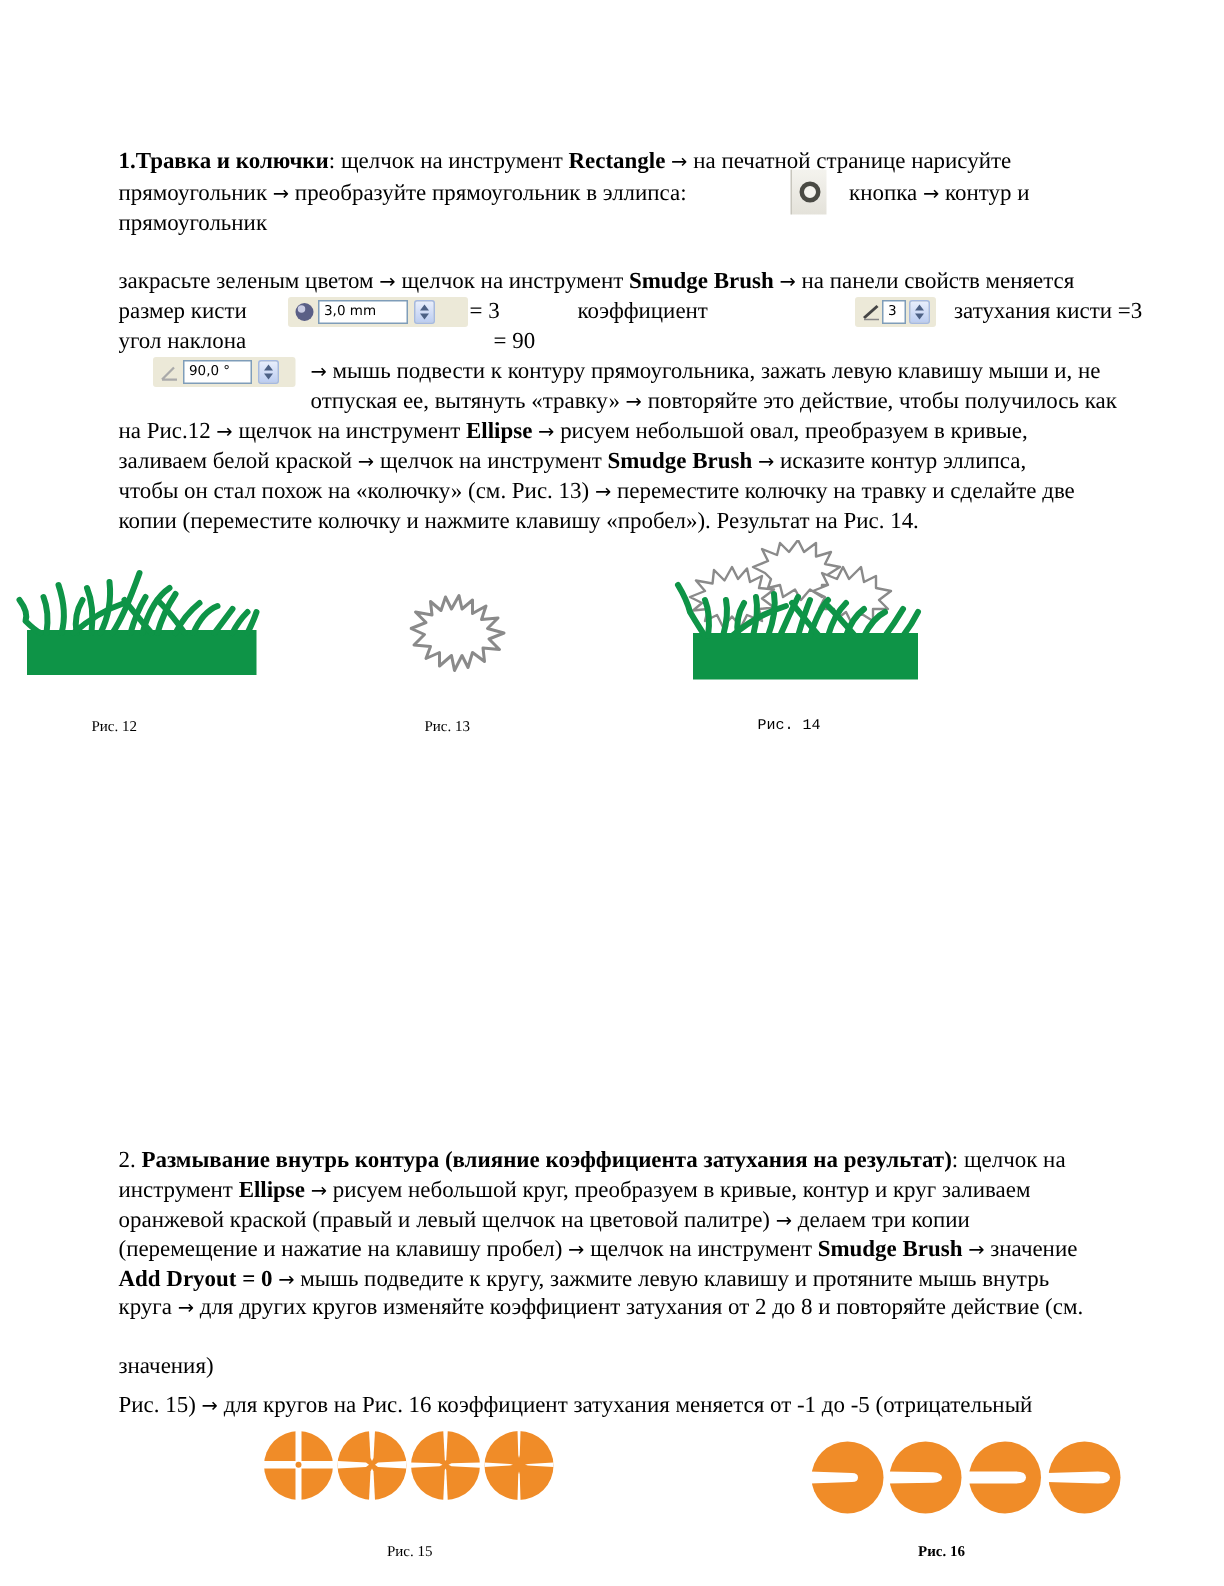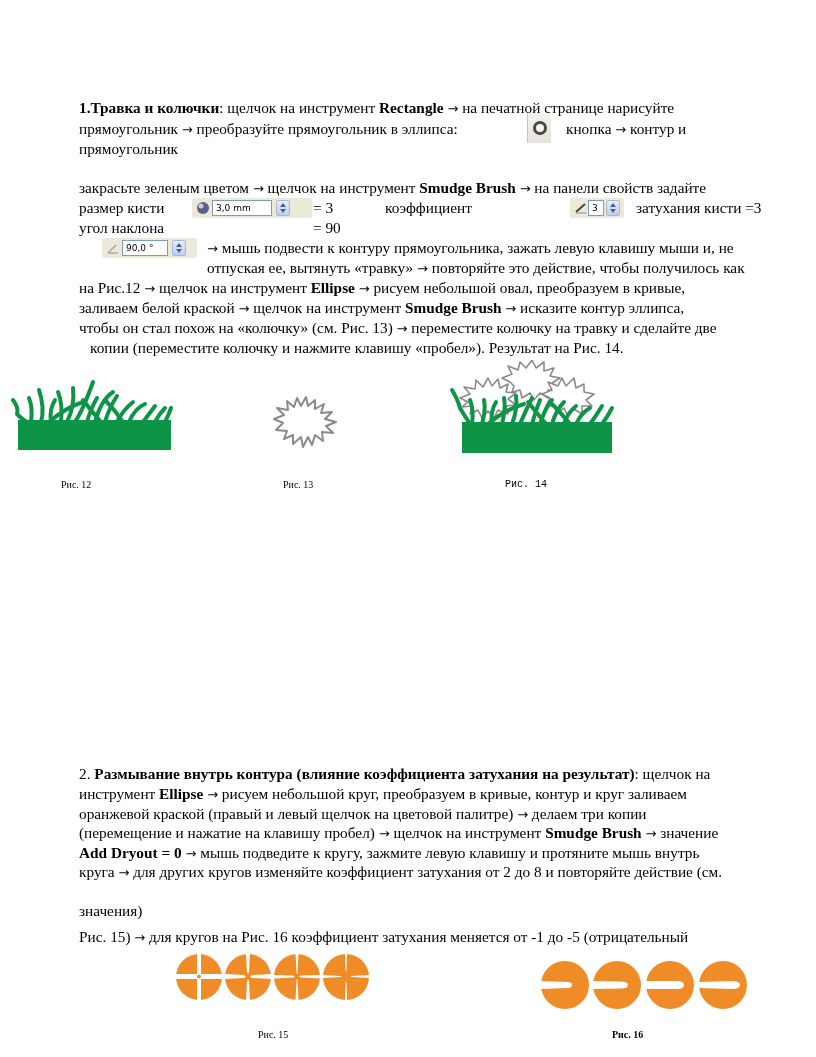--- a/index.html
+++ b/index.html
@@ -52,21 +52,21 @@
 </div>
 <div class="tb-icon-btn" style="left:527px; top:113px;">
   <span class="ring"></span>
 </div>
 <div class="abs" style="left:566px; top:119px;">
   <span>кнопка </span><span class="arrow">→</span><span> контур и</span>
 </div>
 <div class="abs" style="left:79px; top:139px;">прямоугольник</div>
 
 <div class="abs" style="left:79px; top:178px;">
-  <span>закрасьте зеленым цветом </span><span class="arrow">→</span><span> щелчок на инструмент </span><b>Smudge Brush</b> <span class="arrow">→</span><span> на панели свойств задайте</span>
+  <span>закрасьте зеленым цветом </span><span class="arrow">→</span><span> щелчок на инструмент </span><b>Smudge Brush</b> <span class="arrow">→</span><span> на панели свойств меняется</span>
 </div>
 
 <div class="abs" style="left:79px; top:198px;">размер кисти</div>
 <div class="spin" style="left:192px; top:198px; width:120px;">
   <svg class="ico" viewBox="0 0 14 14">
     <circle cx="7" cy="7" r="6" fill="#5a5f86"></circle>
       <circle cx="5" cy="5" r="2.5" fill="#c8cbe3"></circle>
   </svg>
   <div class="fld" style="left:20px; width:60px;">3,0 mm</div>
   <div class="btns" style="left:84px;"></div>
@@ -77,21 +77,21 @@
   <svg class="ico" viewBox="0 0 14 14">
     <path d="M2 11 L11 3" stroke="#444" stroke-width="2"></path>
       <path d="M2 12 L12 12" stroke="#888" stroke-width="1"></path>
   </svg>
   <div class="fld" style="left:18px; width:16px;">3</div>
   <div class="btns" style="left:36px;"></div>
 </div>
 <div class="abs" style="left:636px; top:198px;">затухания кисти =3</div>
 
 <div class="abs" style="left:79px; top:218px;">угол  наклона</div>
-<div class="abs" style="left:313px; top:218px;">= 90</div>
+<div class="abs" style="left:329px; top:218px;">= 90</div>
 
 <div class="spin" style="left:102px; top:238px; width:95px;">
   <svg class="ico" viewBox="0 0 14 14">
     <path d="M2 12 L12 12 M2 12 L10 4" stroke="#aaa" stroke-width="1.5" fill="none"></path>
   </svg>
   <div class="fld" style="left:20px; width:46px;">90,0 °</div>
   <div class="btns" style="left:70px;"></div>
 </div>
 <div class="abs" style="left:207px; top:238px;">
   <span class="arrow">→</span><span> мышь подвести к контуру прямоугольника, зажать левую клавишу мыши и, не</span>
@@ -101,21 +101,21 @@
 </div>
 <div class="abs" style="left:79px; top:278px;">
   <span>на Рис.12 </span><span class="arrow">→</span><span> щелчок на инструмент </span><b>Ellipse</b>  <span class="arrow">→</span><span> рисуем небольшой овал, преобразуем в кривые,</span>
 </div>
 <div class="abs" style="left:79px; top:298px;">
   <span>заливаем белой краской </span><span class="arrow">→</span><span>   щелчок на инструмент </span><b>Smudge Brush</b> <span class="arrow">→</span><span>  исказите контур эллипса,</span>
 </div>
 <div class="abs" style="left:79px; top:318px;">
   <span>чтобы он стал похож на «колючку» (см. Рис. 13)  </span><span class="arrow">→</span><span> переместите колючку на травку и сделайте две</span>
 </div>
-<div class="abs" style="left:90px; top:338px;">копии (переместите колючку и нажмите клавишу «пробел»). Результат на Рис. 14.</div>
+<div class="abs" style="left:79px; top:338px;">копии (переместите колючку и нажмите клавишу «пробел»). Результат на Рис. 14.</div>
 
 <svg class="abs" style="left:5px; top:378px;" width="170" height="75" viewBox="0 0 170 75">
   <g fill="#0e9447" stroke="#0e9447" stroke-linecap="round" stroke-linejoin="round">
     <rect x="13" y="42" width="153" height="30" stroke="none"></rect>
     <g fill="none" stroke-width="4">
       <path d="M8 22 Q14 30 12 36 Q18 42 22 44"></path>
       <path d="M26 44 Q28 30 24 20"></path>
       <path d="M36 44 Q40 30 34 12"></path>
       <path d="M46 44 Q44 32 50 22"></path>
       <path d="M56 44 Q58 26 53 14"></path>

